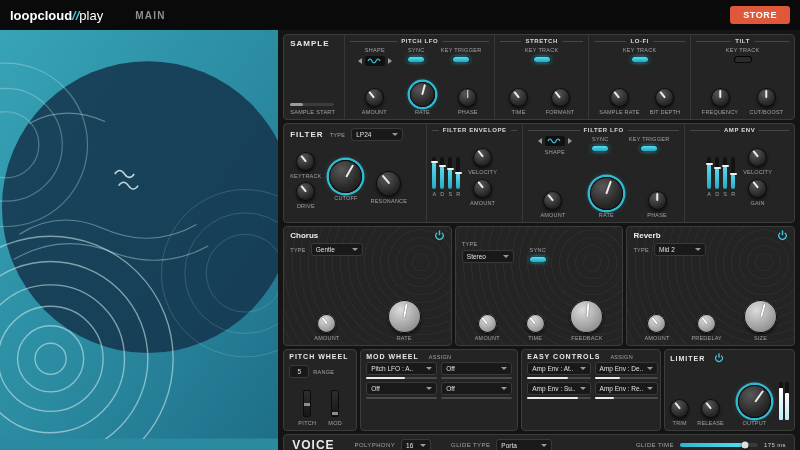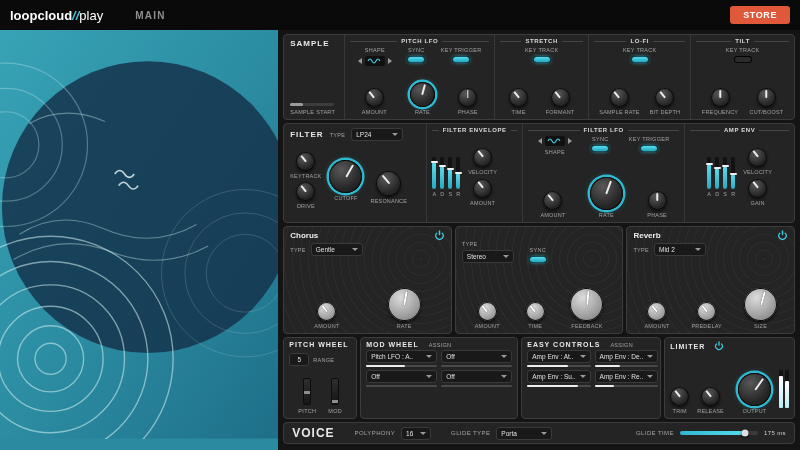--- a/index.html
+++ b/index.html
@@ -447,21 +447,21 @@
                 </div>
               <div class="kunit">
                   <span class="knob k-s"></span>
                   <span class="klabel">GAIN</span>
                 </div>
             </div>
           </div>
         </div>
       </div>
 
-      <div class="fx-row" style="height:108px; flex:none;">
+      <div class="fx-row" style="height:120px; flex:none;">
 
         <div class="fx">
           <div class="fx-head">
             <span class="fx-name">Chorus</span>
             <span class="chev" style="border-top-color:#9a9a9a;"></span>
             <svg class="pwr" width="11" height="11" viewBox="0 0 12 12">
                 <path d="M6 1v4" stroke="#3ec8dc" stroke-width="1.6" stroke-linecap="round"></path>
                 <path d="M3.1 3.4a4 4 0 1 0 5.8 0" fill="none" stroke="#3ec8dc" stroke-width="1.4" stroke-linecap="round"></path>
               </svg>
           </div>

